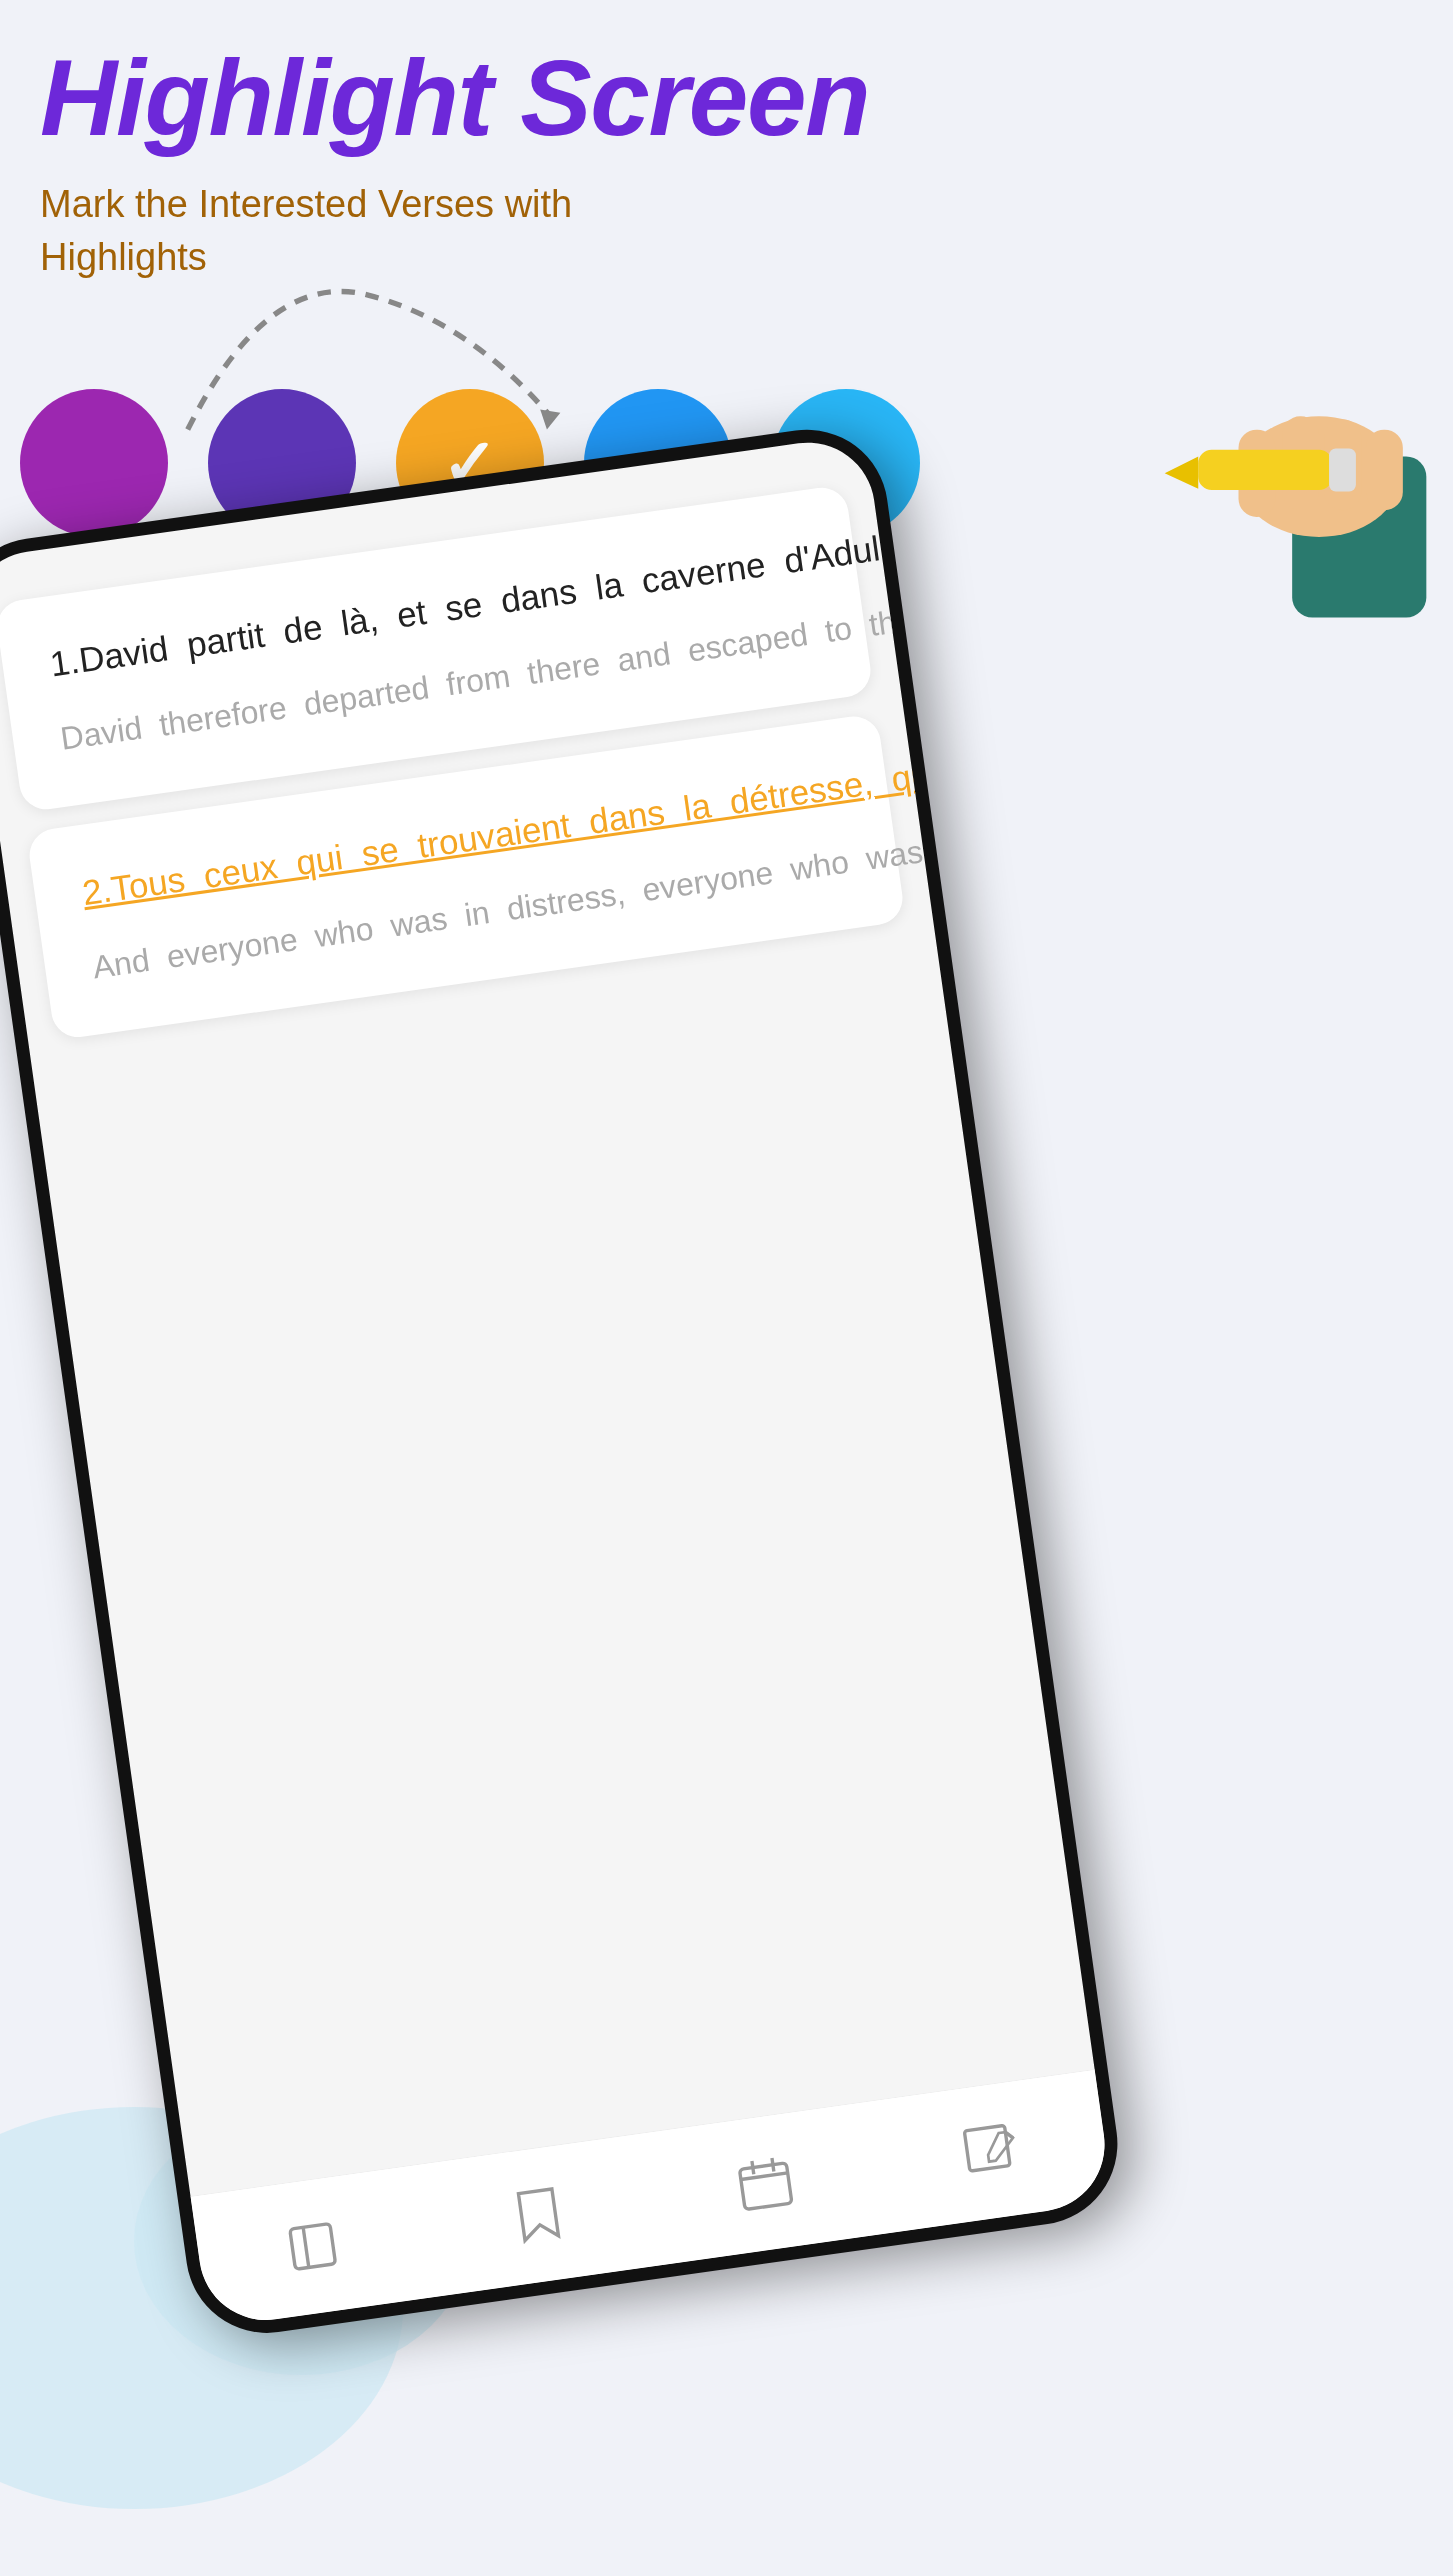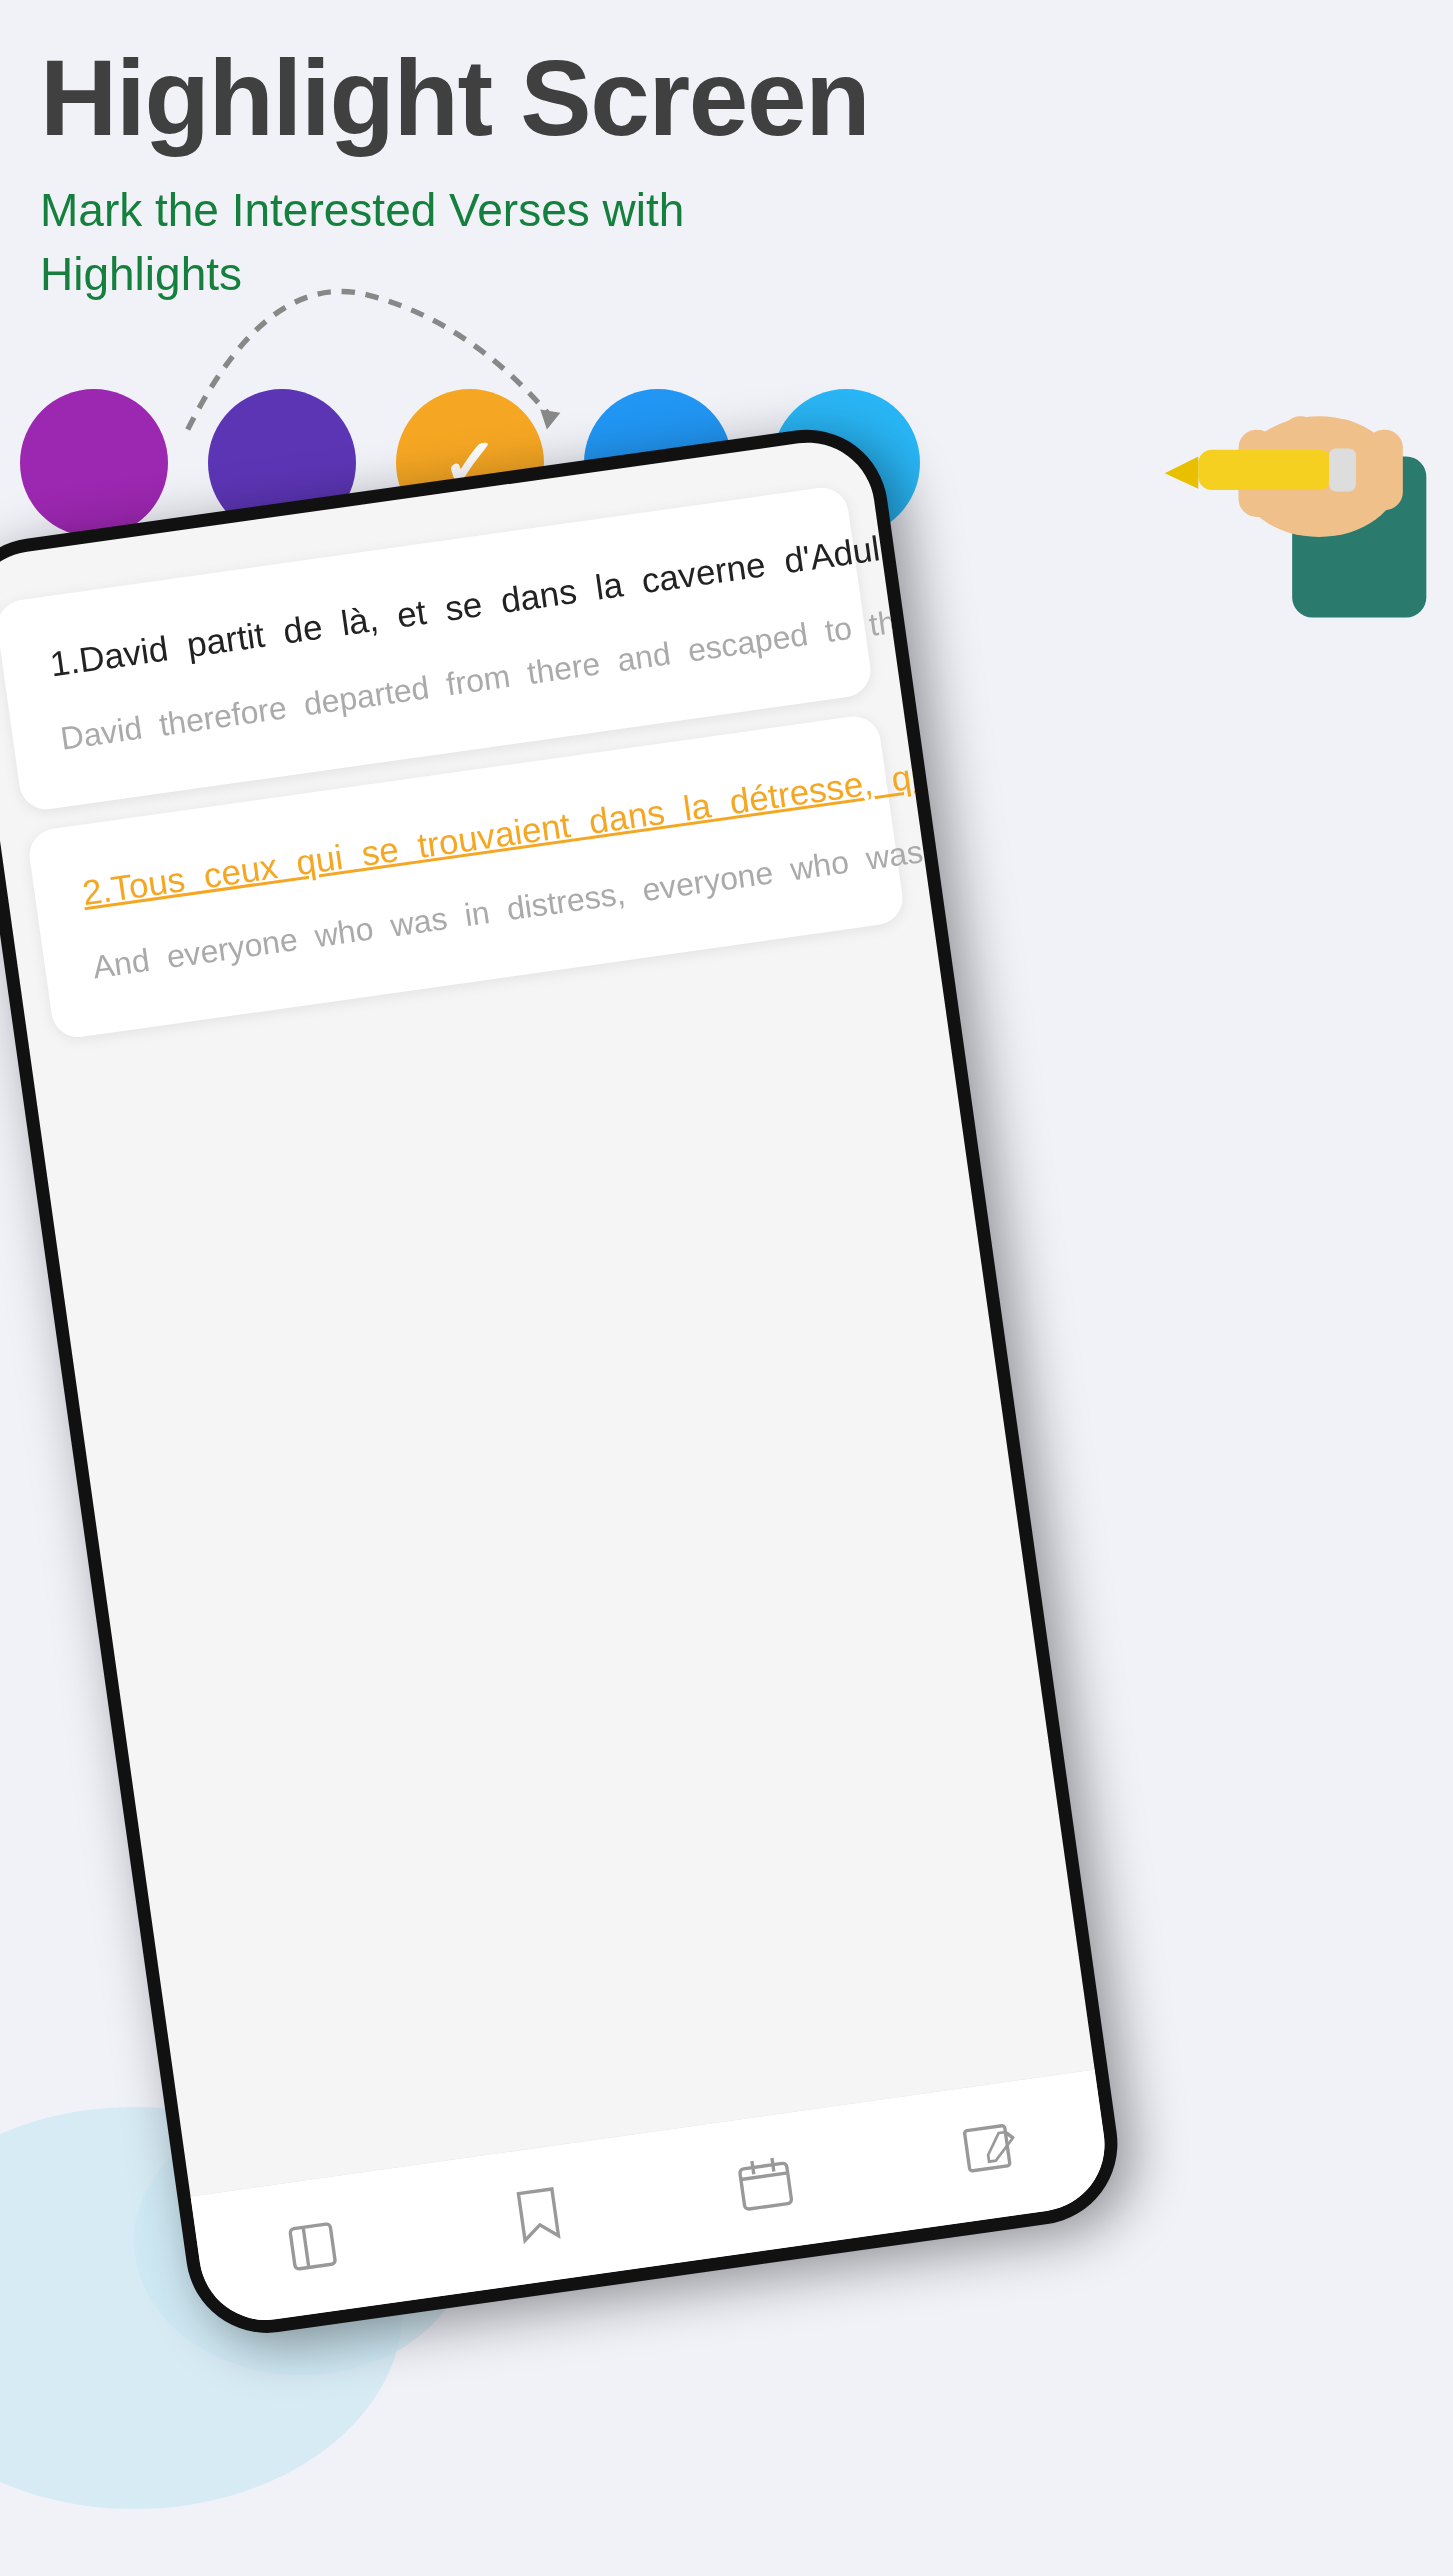--- a/index.html
+++ b/index.html
@@ -17,28 +17,29 @@
     .header-section {
       position: absolute;
       top: 40px;
       left: 40px;
       right: 40px;
     }
 
     .main-title {
       font-size: 107px;
       font-weight: 900;
-      color: #404040;
+      font-style: italic;
+      color: #6d28d9;
       line-height: 1.1;
       letter-spacing: -1.3px;
     }
 
     .subtitle {
-      font-size: 46px;
-      color: #15803d;
+      font-size: 38px;
+      color: #a16207;
       margin-top: 20px;
       font-weight: 400;
       line-height: 1.4;
     }
 
     
     .dashed-arc-svg {
       position: absolute;
       top: 255px;
       left: 134px;

